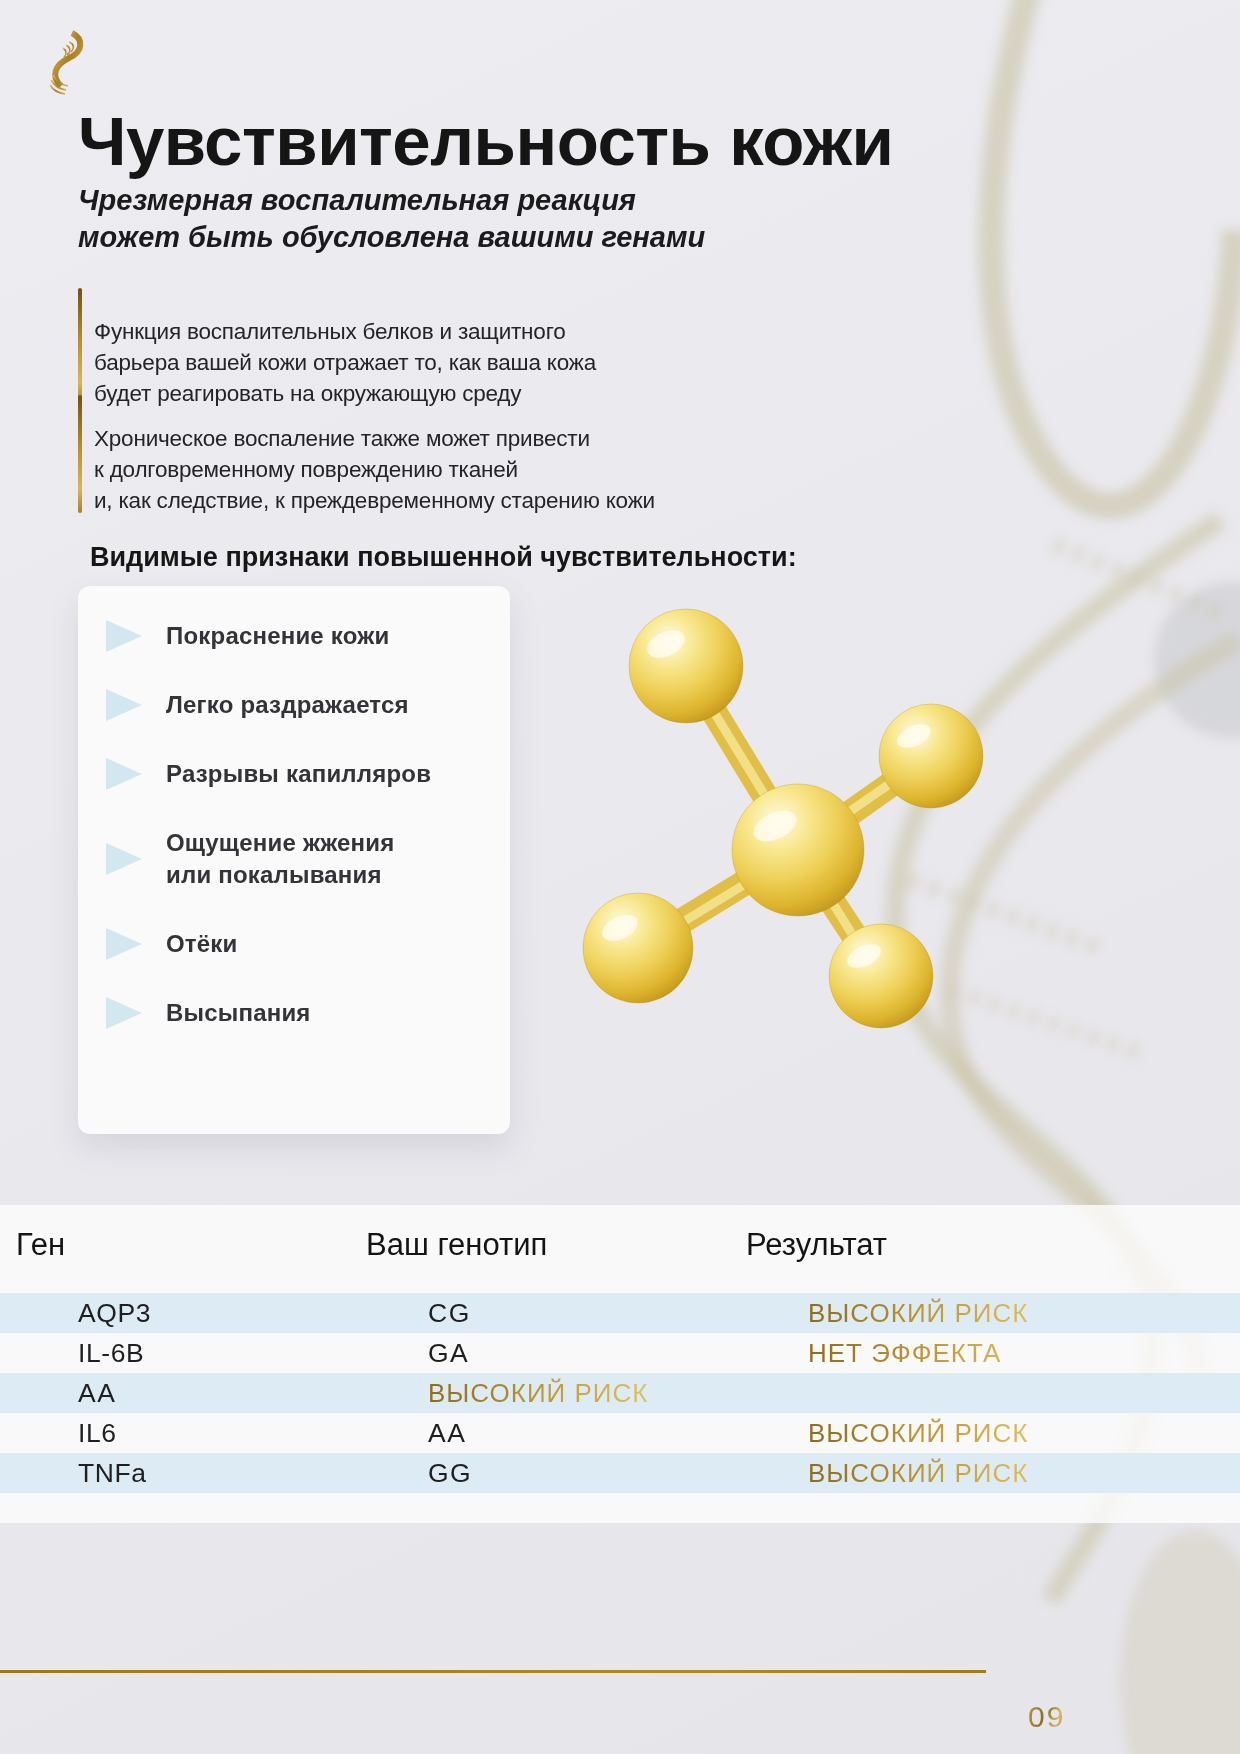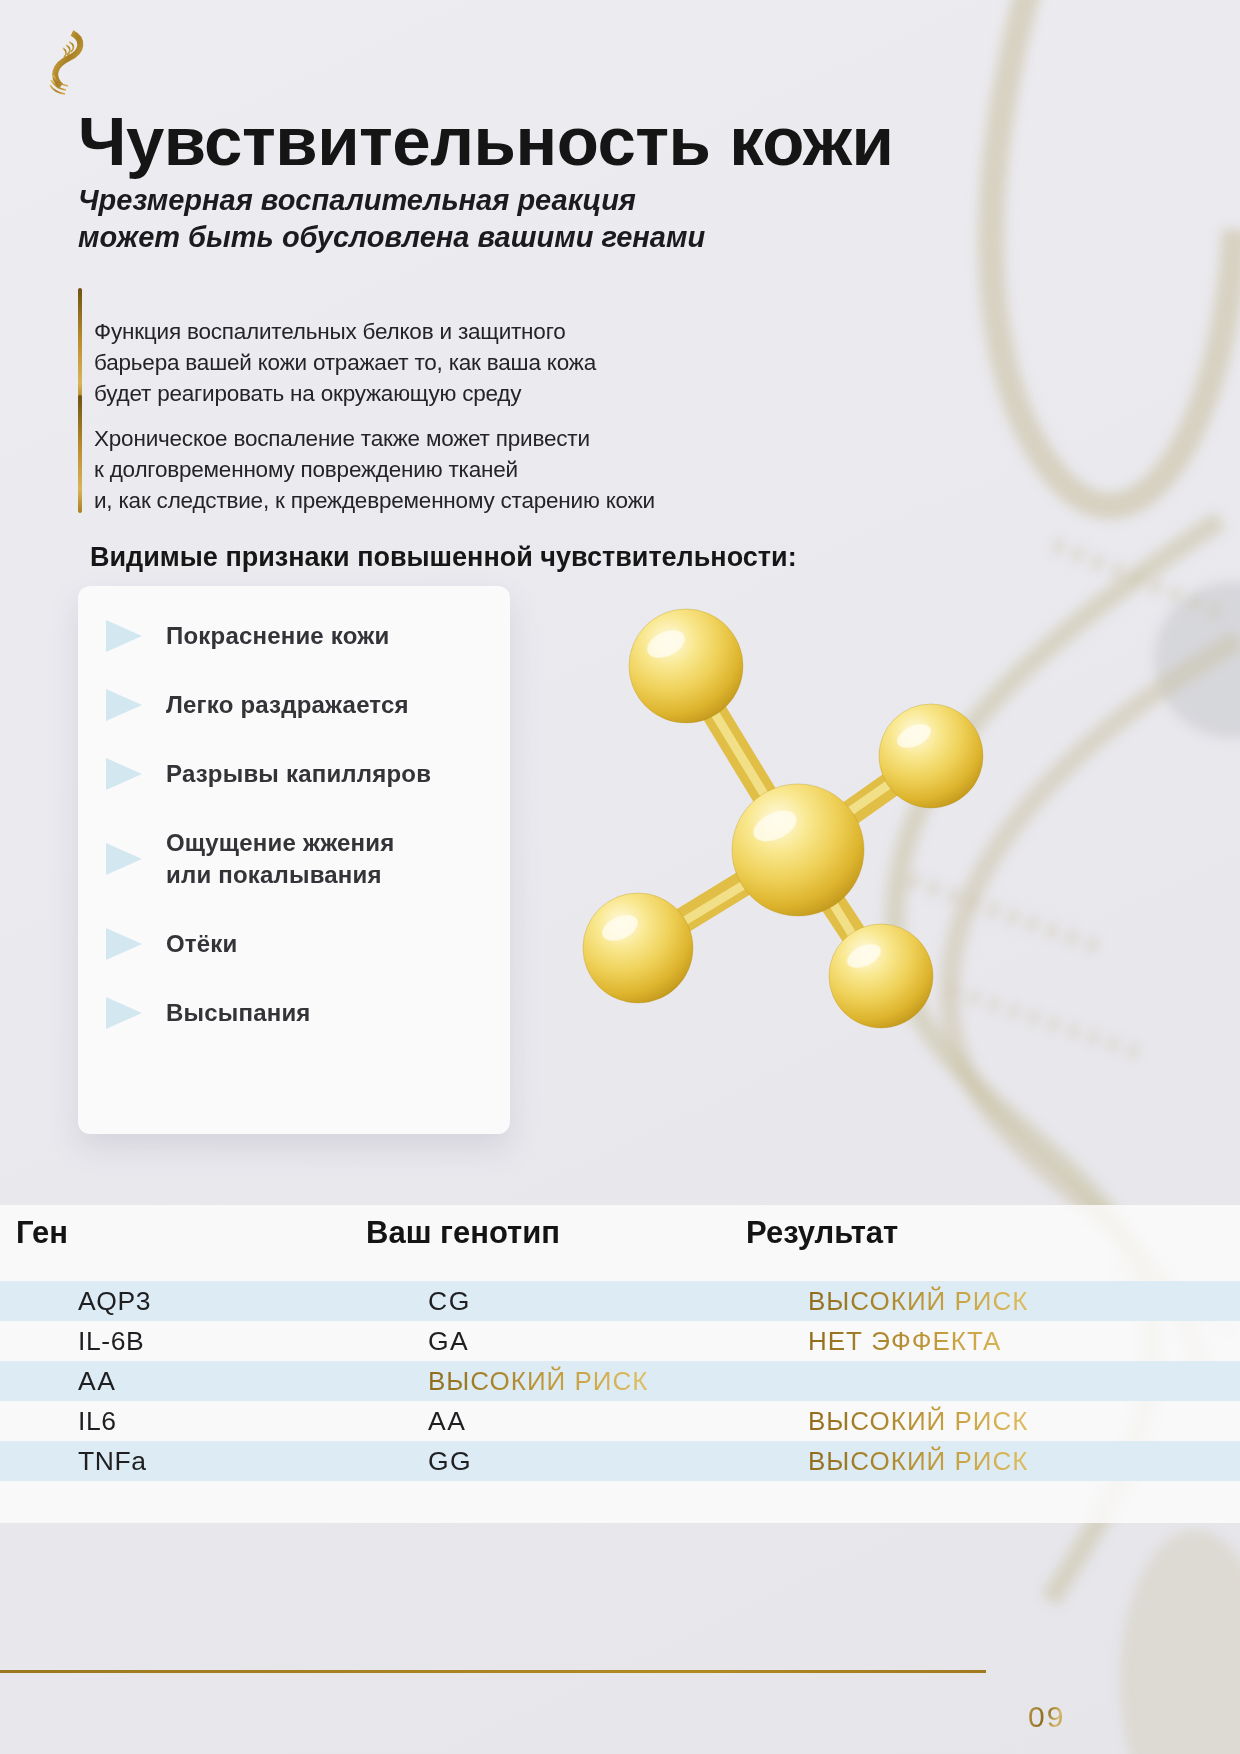--- a/index.html
+++ b/index.html
@@ -56,21 +56,21 @@
   .molecule{position:absolute;left:558px;top:588px;z-index:1;}
   
   .gen-table{
     position:absolute;left:0;top:1205px;width:1240px;height:318px;z-index:2;
     background:rgba(252,252,253,.82);
   }
   .t-head,.t-row{
     display:grid;grid-template-columns:350px 380px 1fr;
     padding-left:78px;padding-right:40px;align-items:center;
   }
-  .t-head{margin-top:6px;height:44px;font-size:31px;font-weight:700;color:#141414;padding-left:16px;}
+  .t-head{margin-top:18px;height:44px;font-size:31px;font-weight:400;color:#141414;padding-left:16px;}
   .t-rows{margin-top:26px;}
   .t-row{height:40px;font-size:26.5px;color:#1f1f22;letter-spacing:.6px;}
   .t-row.striped{background:rgba(219,235,243,.95);}
   .genotype{letter-spacing:1.5px;}
   .result{
     font-size:26px;letter-spacing:1px;font-weight:400;
     background:linear-gradient(90deg,#8f6b1a 0%,#c59e3d 35%,#e2c266 60%,#a37d22 100%);
     -webkit-background-clip:text;background-clip:text;color:transparent;
   }
   

